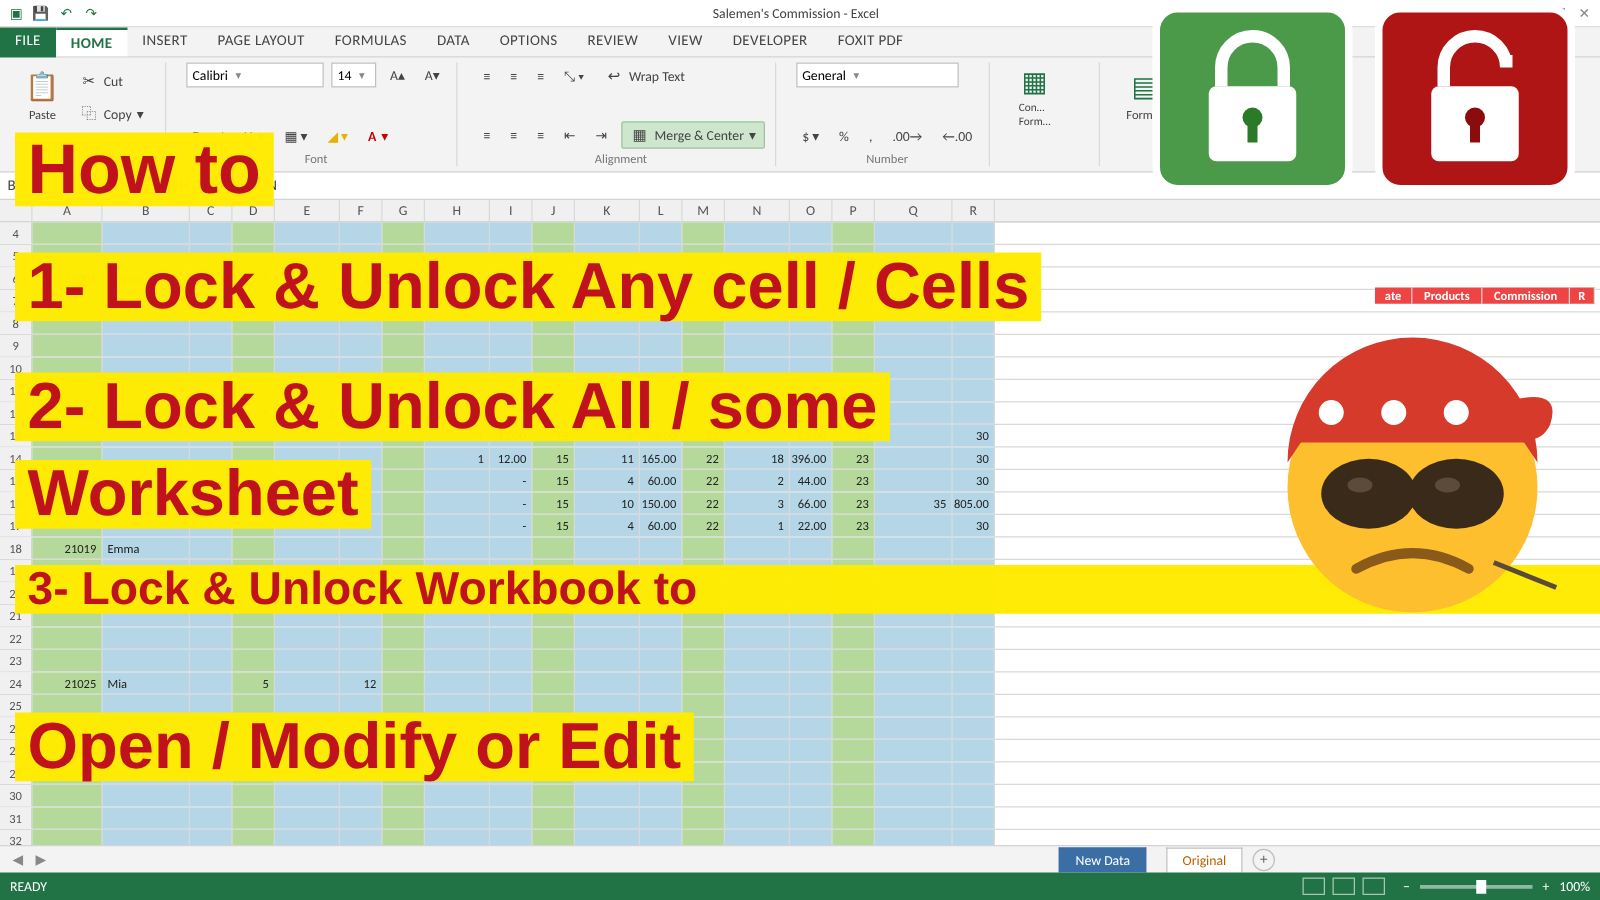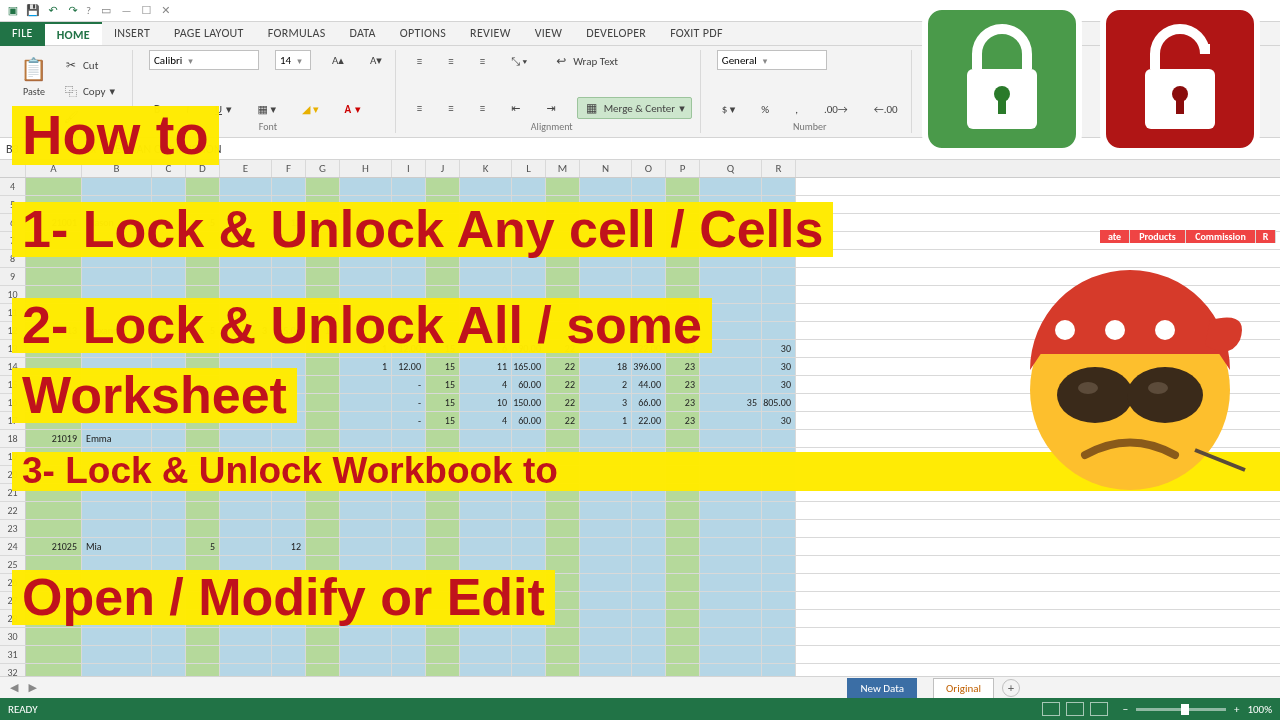--- a/index.html
+++ b/index.html
@@ -16,21 +16,21 @@
 .tabs { height: 24px; display:flex; align-items:stretch; font-size:12px; }
 .tab { padding: 4px 12px; color:#444; cursor:pointer; text-transform:uppercase; letter-spacing:.3px; }
 .tab.file { background:#217346; color:#fff; }
 .tab.active { background:#fff; border-top:2px solid #217346; color:#217346; font-weight:600; }
 .tabs .rest { flex:1; background:#f3f3f3; border-bottom:1px solid #d4d4d4; display:flex; }
 
 
 .ribbon { height: 92px; background:#f3f3f3; border-bottom:1px solid #d4d4d4; display:flex; padding:4px 6px; gap:8px; }
 .group { border-right:1px solid #d9d9d9; padding:0 8px 14px; display:flex; flex-direction:column; justify-content:space-between; position:relative; }
 .group-label { position:absolute; bottom:0; left:0; right:0; text-align:center; font-size:10px; color:#777; }
-.row { display:flex; gap:16px; align-items:center; }
+.row { display:flex; gap:6px; align-items:center; }
 .btn { display:flex; align-items:center; gap:4px; padding:2px 4px; font-size:11px; color:#444; border:1px solid transparent; border-radius:2px; }
 .ico { width:16px; height:16px; display:inline-flex; align-items:center; justify-content:center; font-size:12px; }
 .select { height:20px; border:1px solid #c0c0c0; background:#fff; font-size:11px; padding:0 4px; display:inline-flex; align-items:center; }
 .select .caret { margin-left:6px; font-size:9px; color:#888; }
 .bigbtn { width:40px; height:54px; display:flex; flex-direction:column; align-items:center; justify-content:center; gap:2px; font-size:10px; color:#444; }
 .bigbtn .ico-lg { font-size:22px; color:#217346; }
 .merged-btn { background:#cde6cd; border:1px solid #9cc49c; padding:2px 6px; }
 
 
 .fbar { height:22px; border-bottom:1px solid #d4d4d4; display:flex; align-items:center; font-size:12px; }
@@ -91,20 +91,21 @@
 </head>
 <body>
 
 <div class="title-bar">
   <div class="qat">
     <span class="qat-ico">▣</span>
     <span class="qat-ico">💾</span>
     <span class="qat-ico">↶</span>
     <span class="qat-ico">↷</span>
   </div>
+  <div class="title">Salemen's Commission - Excel</div>
   <div class="win">
     <span>?</span>
     <span>▭</span>
     <span>—</span>
     <span>☐</span>
     <span>✕</span>
   </div>
 </div>
 
 <div class="tabs">
@@ -187,21 +188,21 @@
       <span class="btn">≡</span>
       <span class="btn">⇤</span>
       <span class="btn">⇥</span>
       <span class="btn merged-btn"><span class="ico">▦</span><span>Merge &amp; Center</span> ▾</span>
     </div>
     <div class="group-label">Alignment</div>
   </div>
 
   <div class="group">
     <div class="row">
-      <div class="select" style="width:110px">
+      <div class="select" style="width:130px">
           <span>General</span>
           <span class="caret">▾</span>
         </div>
     </div>
     <div class="row">
       <span class="btn">$ ▾</span>
       <span class="btn">%</span>
       <span class="btn">,</span>
       <span class="btn">.00→</span>
       <span class="btn">←.00</span>

